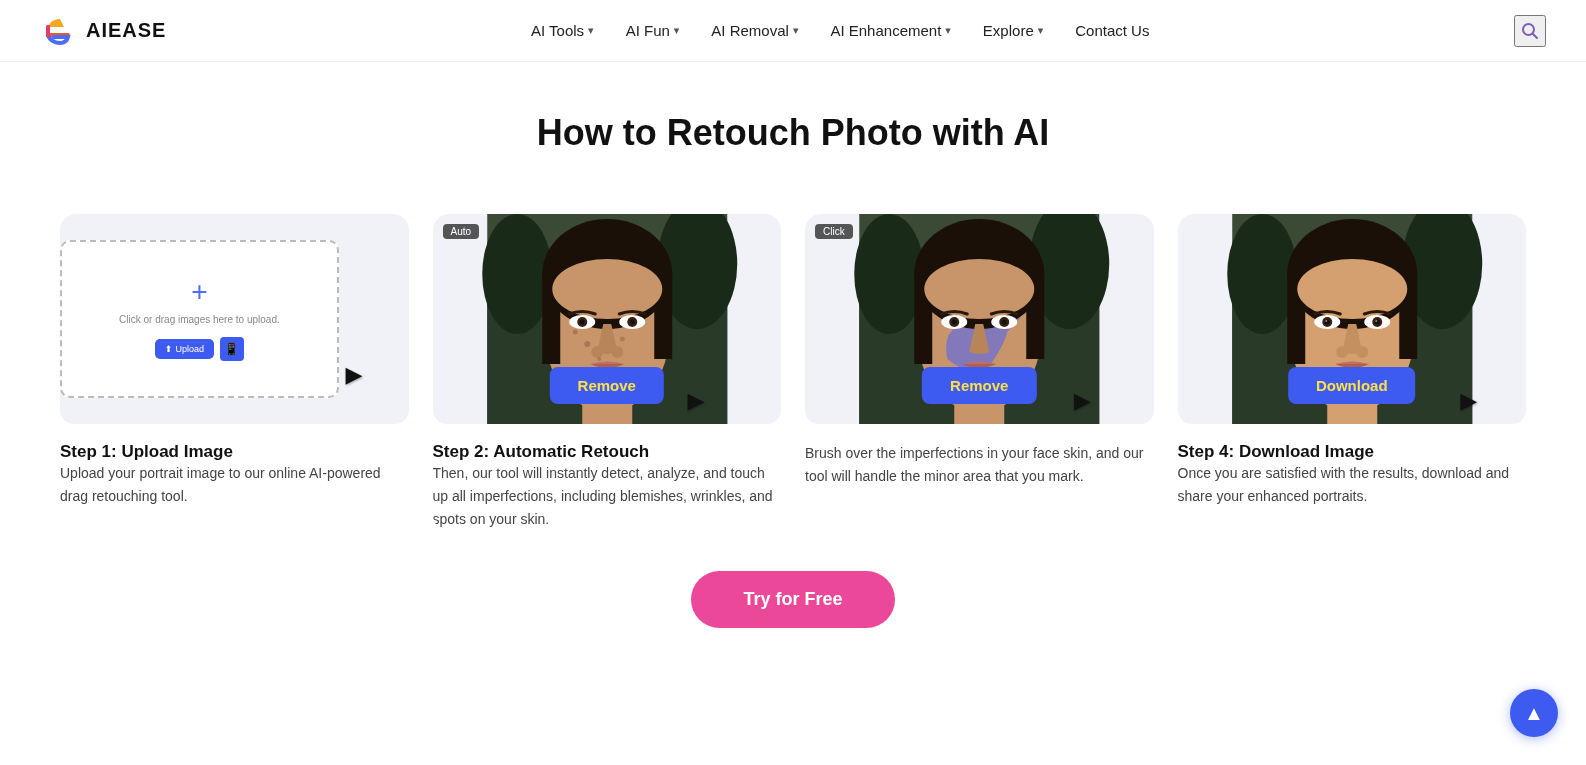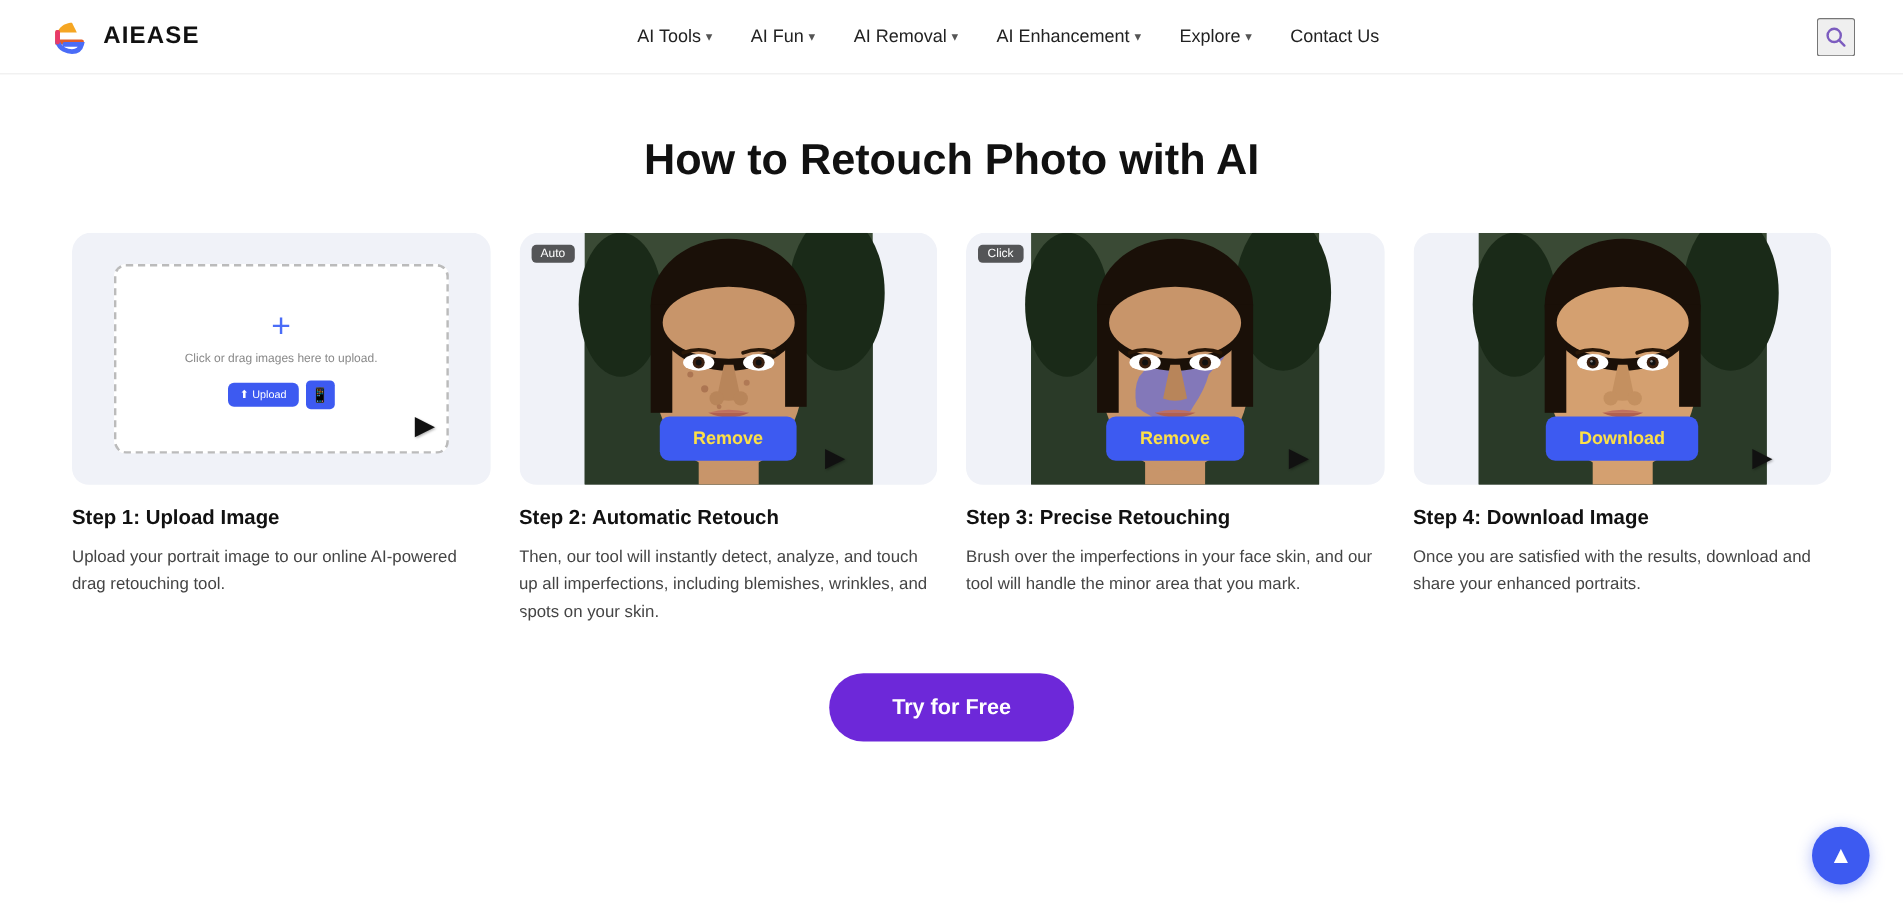--- a/index.html
+++ b/index.html
@@ -65,21 +65,21 @@
     .main {
       padding: 50px 60px 40px;
       max-width: 1586px;
       margin: 0 auto;
     }
     .page-title {
       text-align: center;
       font-size: 36px;
       font-weight: 800;
       color: #111;
-      margin-bottom: 40px;
+      margin-bottom: 60px;
     }
 
     
     .steps-grid {
       display: grid;
       grid-template-columns: repeat(4, 1fr);
       gap: 24px;
       margin-bottom: 40px;
     }
 
@@ -91,21 +91,21 @@
 
     
     .step-image-area {
       border-radius: 14px;
       overflow: hidden;
       background: #f0f2f8;
       position: relative;
       height: 210px;
       display: flex;
       align-items: center;
-      justify-content: center;
+      justify-content: flex-start;
       margin-bottom: 18px;
     }
 
     
     .upload-box {
       border: 2px dashed #bbb;
       border-radius: 10px;
       width: 80%;
       height: 75%;
       display: flex;
@@ -204,37 +204,36 @@
       color: #111;
       z-index: 11;
       filter: drop-shadow(1px 1px 1px rgba(0,0,0,0.3));
     }
 
     
     .step-title {
       font-size: 17px;
       font-weight: 800;
       color: #111;
-      margin-bottom: 10px;
     }
     .step-desc {
       font-size: 14px;
       color: #444;
       line-height: 1.65;
     }
 
     
     .try-section {
       display: flex;
       justify-content: center;
       margin-top: 30px;
       margin-bottom: 20px;
     }
     .try-btn {
-      background: #6d28d9;
+      background: #ec4899;
       color: #fff;
       border: none;
       border-radius: 50px;
       padding: 18px 52px;
       font-size: 18px;
       font-weight: 600;
       cursor: pointer;
       transition: background 0.2s;
     }
 
@@ -429,21 +428,20 @@
             <path d="M103 150 Q120 158 137 150" fill="#b06050"></path>
             <path d="M103 150 Q120 145 137 150" fill="#c07060"></path>
           </svg>
           
           <div class="mode-badge">Click</div>
           
           <button class="action-overlay-btn">Remove</button>
           <span class="cursor-arrow-overlay" style="right:18%; bottom:10px;">▶</span>
         </div>
       </div>
-      <div class="step-title">Step 3: Precise Retouching</div>
       <div class="step-desc">Brush over the imperfections in your face skin, and our tool will handle the minor area that you mark.</div>
     </div>
 
     <div class="step-card">
       <div class="step-image-area">
         <div class="face-container">
           <svg viewBox="0 0 240 210" xmlns="http://www.w3.org/2000/svg" width="100%" height="100%">
 
             <rect width="240" height="210" fill="#3a4a35"></rect>
             <rect x="0" y="80" width="240" height="130" fill="#2a3a28"></rect>

